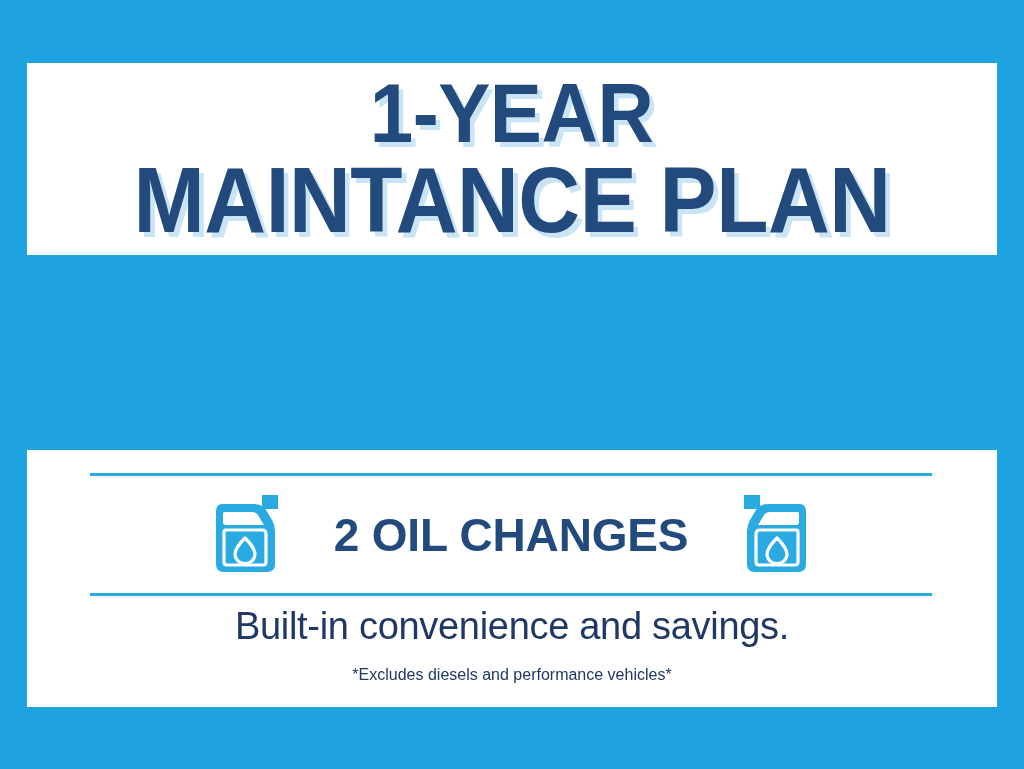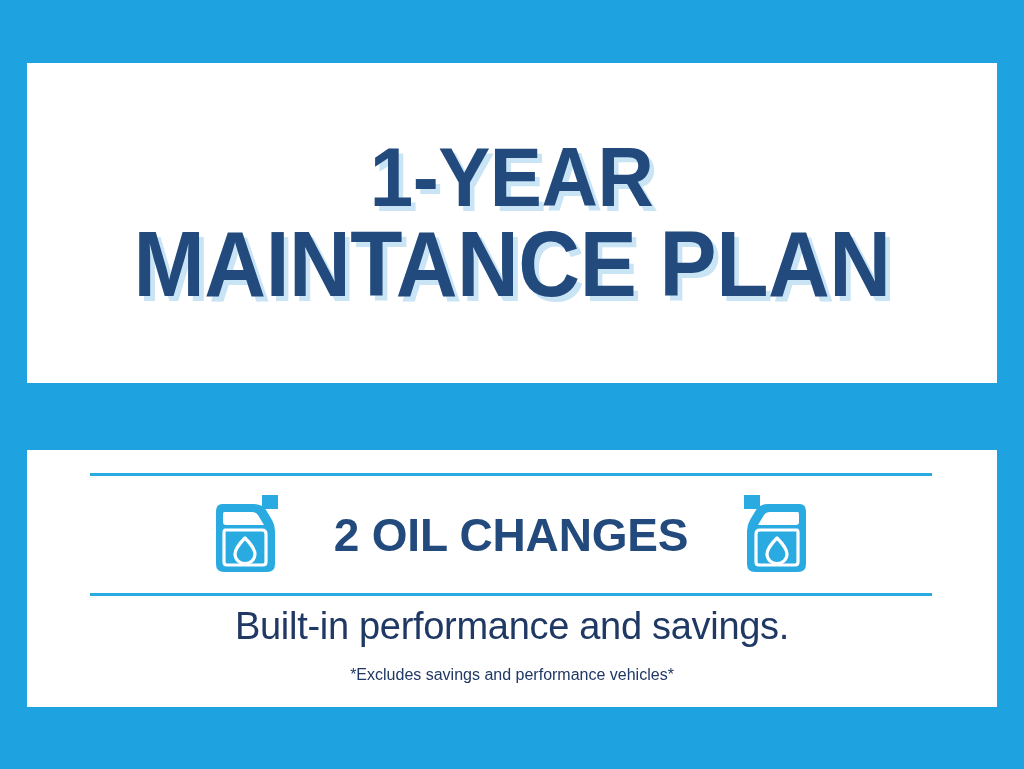--- a/index.html
+++ b/index.html
@@ -21,21 +21,21 @@
     background: #1FA2E0;
     box-sizing: border-box;
   }
 
   
   .headline-card {
     position: absolute;
     left: 27px;
     top: 63px;
     width: 970px;
-    height: 320px;
+    height: 192px;
     background: #FFFFFF;
     display: flex;
     flex-direction: column;
     align-items: center;
     justify-content: center;
   }
 
   .headline-line {
     color: #234A7D;
     font-weight: bold;
@@ -250,19 +250,19 @@
                    C23 65.5 27.5 69.5 33 69.5
                    C38.5 69.5 43 65.5 43 60
                    C43 54 33 44 33 44 Z" fill="none" stroke="#FFFFFF" stroke-width="3.2" stroke-linejoin="round"></path>
         </svg>
       </span>
 
     </div>
 
     <div class="divider divider-bottom"></div>
 
-    <div class="tagline">Built-in performance and savings.</div>
-
-    <div class="fineprint">*Excludes savings and performance vehicles*</div>
+    <div class="tagline">Built-in convenience and savings.</div>
+
+    <div class="fineprint">*Excludes diesels and performance vehicles*</div>
 
   </div>
 
 </div>
 
 </body></html>

